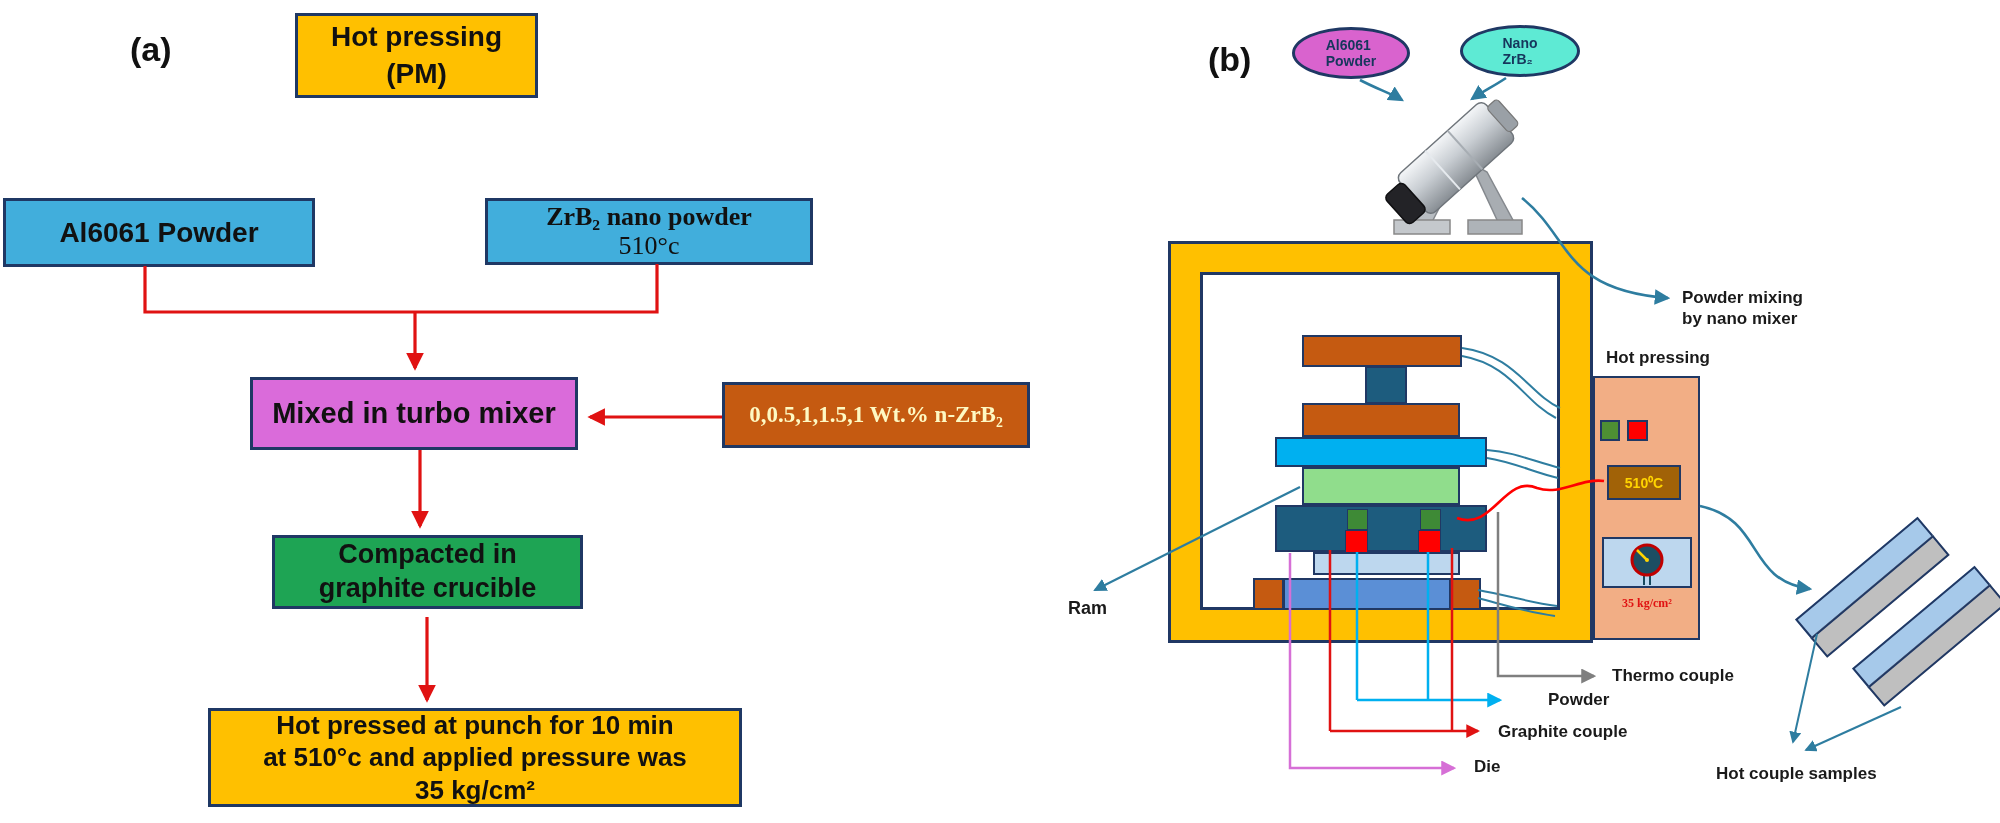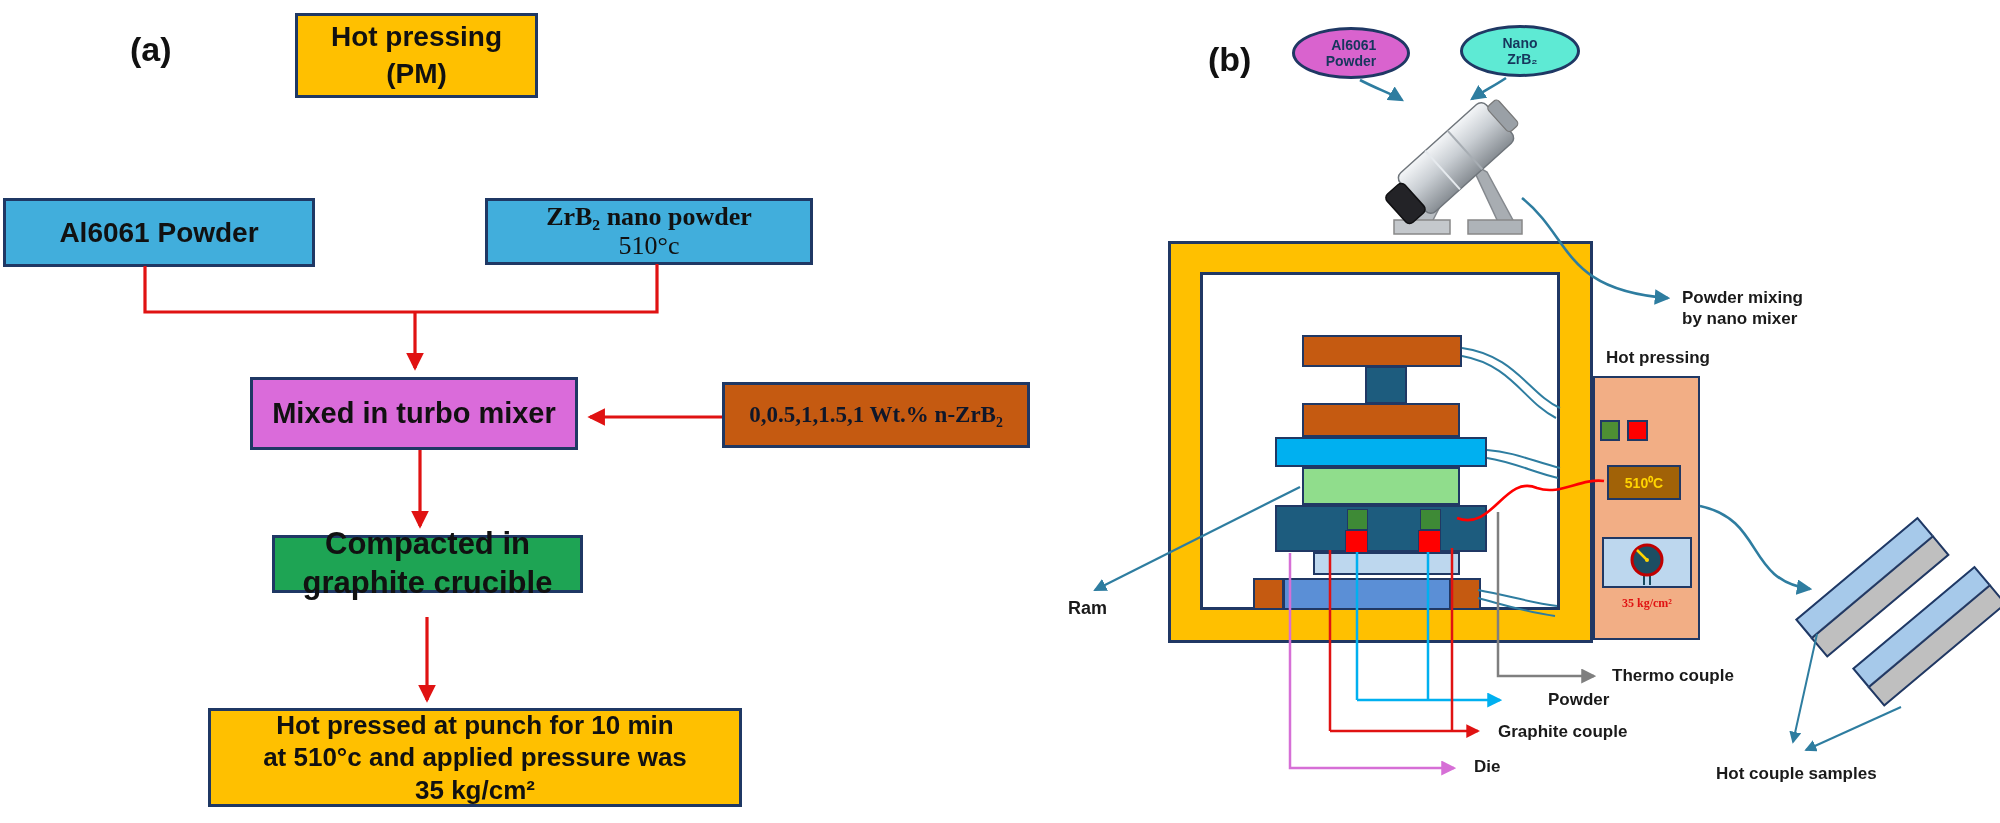--- a/index.html
+++ b/index.html
@@ -6,21 +6,21 @@
   .canvas{position:relative;width:2000px;height:823px;background:#ffffff;overflow:hidden;
           font-family:"Liberation Sans",sans-serif;}
   .abs{position:absolute;}
   .prewrap{white-space:pre-line;}
   .fbox{position:absolute;display:flex;align-items:center;justify-content:center;text-align:center;
         border:3px solid #1f3864;box-sizing:border-box;color:#111;}
   .sans-bold{font-weight:bold;}
   .serif{font-family:"Liberation Serif",serif;}
   .tag{position:absolute;font-weight:bold;font-size:34px;color:#111;}
   .ellipse{position:absolute;border:3px solid #1f3864;border-radius:50%;box-sizing:border-box;
-           display:flex;align-items:center;justify-content:center;text-align:right;
+           display:flex;align-items:center;justify-content:center;text-align:left;
            font-size:14px;font-weight:bold;color:#16365c;line-height:1.15;}
   .blocky{position:absolute;border:2.5px solid #203864;box-sizing:border-box;}
   .small-label{position:absolute;font-weight:bold;font-size:17px;color:#1a1a1a;line-height:1.25;}
   svg.overlay{position:absolute;left:0;top:0;pointer-events:none;}
   .sample{position:absolute;width:160px;height:52px;}
   .sample .half{position:absolute;left:0;width:160px;height:26px;border:2.5px solid #203864;box-sizing:border-box;}
 </style>
 </head>
 <body>
 
@@ -33,23 +33,23 @@
 
   <div class="fbox sans-bold" style="left:3px;top:198px;width:312px;height:69px;background:#41aedc;font-size:28px;">Al6061 Powder</div>
 
   <div class="fbox serif" style="left:485px;top:198px;width:328px;height:67px;background:#41aedc;font-size:26px;flex-direction:column;line-height:1.1;">
     <span style="font-weight:bold;">ZrB₂ nano powder</span>
     <span>510°c</span>
   </div>
 
   <div class="fbox sans-bold" style="left:250px;top:377px;width:328px;height:73px;background:#da6bda;font-size:29px;">Mixed in turbo mixer</div>
 
-  <div class="fbox serif sans-bold" style="left:722px;top:382px;width:308px;height:66px;background:#c55a11;color:#0f172a;font-size:23px;font-weight:bold;">0,0.5,1,1.5,1 Wt.% n-ZrB₂</div>
+  <div class="fbox serif sans-bold" style="left:722px;top:382px;width:308px;height:66px;background:#c55a11;color:#fef9c3;font-size:23px;font-weight:bold;">0,0.5,1,1.5,1 Wt.% n-ZrB₂</div>
 
-  <div class="fbox sans-bold prewrap" style="left:272px;top:535px;width:311px;height:58px;background:#1ea454;font-size:31px;line-height:1.25;">Compacted in
+  <div class="fbox sans-bold prewrap" style="left:272px;top:535px;width:311px;height:74px;background:#1ea454;font-size:27px;line-height:1.25;">Compacted in
 graphite crucible</div>
 
   <div class="fbox sans-bold prewrap" style="left:208px;top:708px;width:534px;height:99px;background:#ffc000;font-size:26px;line-height:1.24;">Hot pressed at punch for 10 min
 at 510°c and applied pressure was
 35 kg/cm²</div>
 
   <div class="tag" style="left:1208px;top:40px;">(b)</div>
 
   <div class="ellipse prewrap" style="left:1292px;top:27px;width:118px;height:52px;background:#d963ce;">Al6061
 Powder</div>

